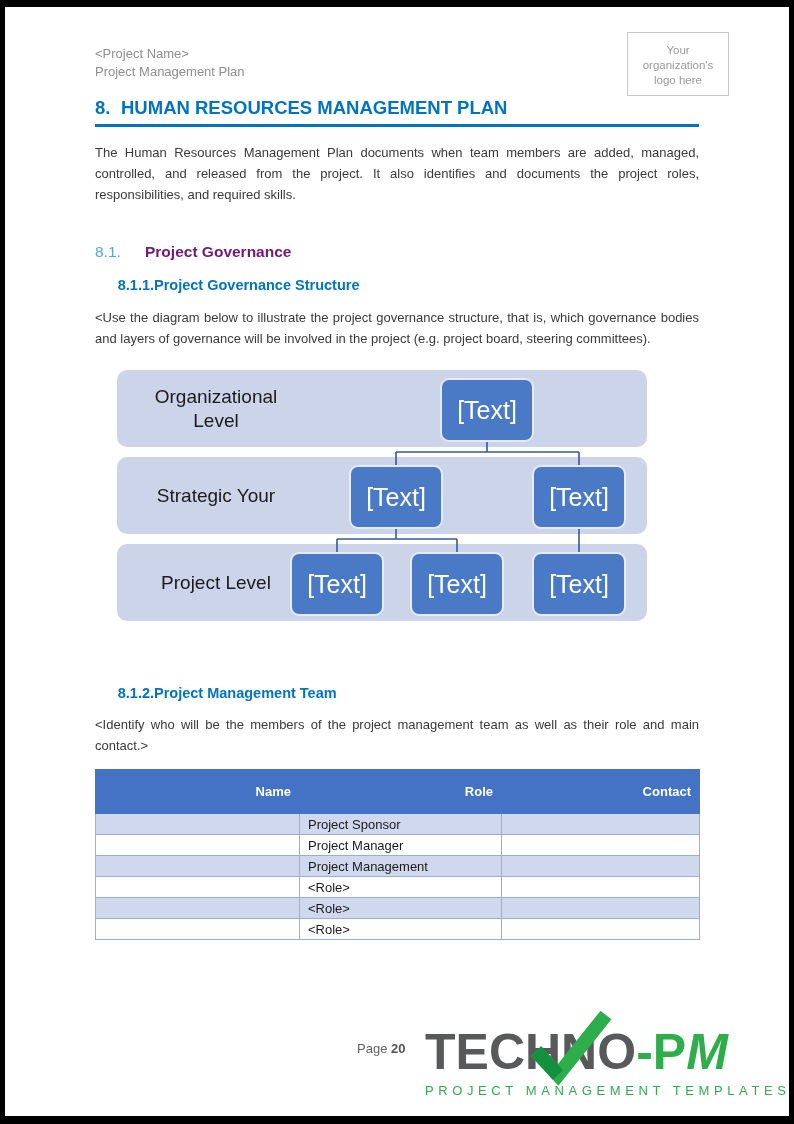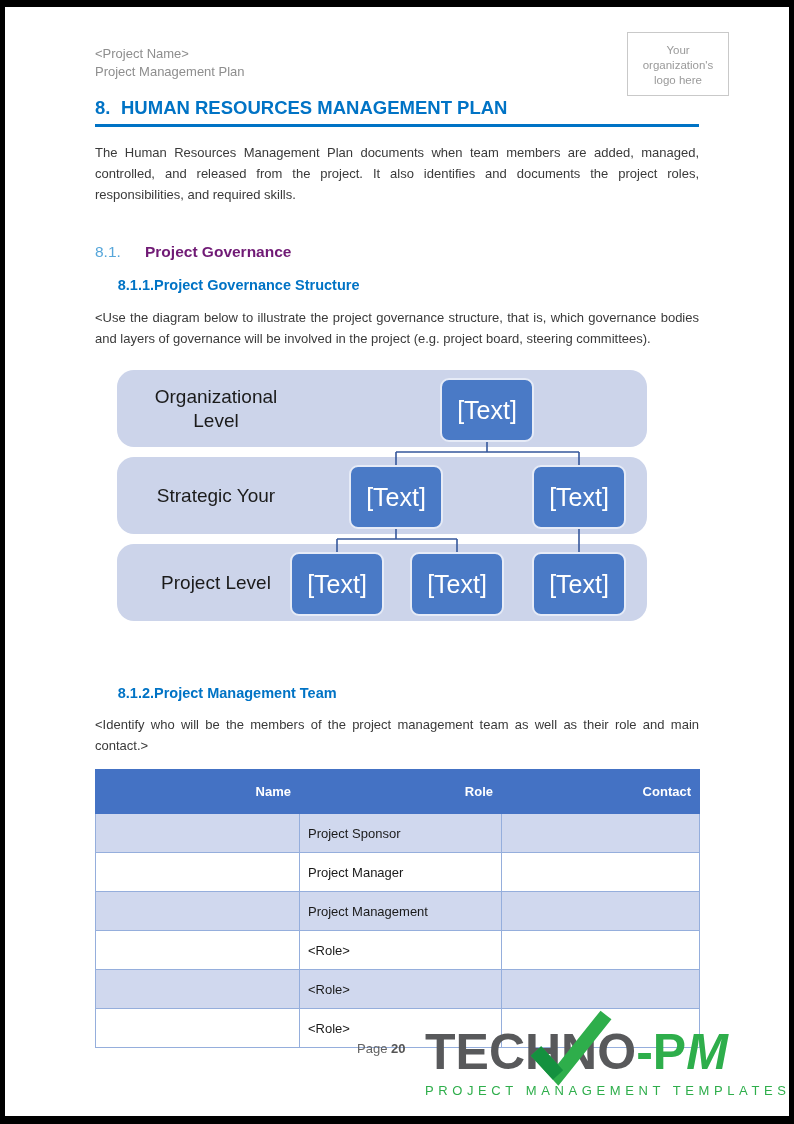--- a/index.html
+++ b/index.html
@@ -33,41 +33,41 @@
   .h2{margin:37px 0 0 0;font-size:15.5px;line-height:19px;display:flex;}
   .h2 .num{width:50px;flex:none;color:#56a6da;font-weight:normal;}
   .h2 .txt{font-weight:bold;color:#701a75;}
   .h3{margin:15px 0 0 9px;font-size:14.5px;line-height:18px;display:flex;font-weight:bold;color:#0073c5;text-align:right;}
   .h3 .num{width:50px;flex:none;}
   .h3-812{margin-top:63px;}
   .p-tight{margin-top:13px;}
   .p-812{margin-top:12px;}
   
   .diagram{position:relative;margin-top:21px;width:604px;height:251px;}
-  .band{position:absolute;left:22px;width:530px;height:77px;background:#ccd4ea;border-radius:17px;}
+  .band{position:absolute;left:22px;width:530px;height:77px;background:#ccd4ea;border-radius:10px;}
   .band-1{top:0;}
   .band-2{top:87px;}
   .band-3{top:174px;}
   .band-label{position:absolute;left:14px;top:0;width:170px;height:77px;
     display:flex;flex-direction:column;align-items:center;justify-content:center;
     font-size:19px;line-height:24px;color:#1b1b1b;text-align:center;}
   .connectors{position:absolute;left:0;top:0;}
   .node{
     position:absolute;width:94px;height:64px;background:#4a7ac6;
     border:2.5px solid #e6ebf7;border-radius:9px;box-sizing:border-box;
     display:flex;align-items:center;justify-content:center;
     color:#fff;font-size:25px;font-weight:400;
   }
   
   .team-table{margin-top:13px;border-collapse:collapse;width:604px;font-size:13px;color:#1a1a1a;table-layout:fixed;}
   .team-table th{
     background:#4472c4;color:#fff;font-weight:bold;text-align:right;
     padding:12px 8px;height:19px;border:1px solid #4472c4;
   }
-  .team-table td{border:1px solid #95aedc;padding:10px 8px;height:18px;}
+  .team-table td{border:1px solid #95aedc;padding:1px 8px;height:18px;}
   .team-table tr.banded td{background:#d0d8ee;}
   
   .footer-page{position:absolute;left:352px;top:1034px;font-size:13px;color:#636363;}
   .footer-page b{font-weight:bold;color:#555;}
   .brand{position:absolute;left:420px;top:1018px;width:360px;}
   .brand-main{position:relative;font-size:50px;line-height:54px;font-weight:bold;color:#58595b;white-space:nowrap;letter-spacing:0px;}
   .brand-main .green{color:#2eae4b;}
   .brand-main .m-ital{color:#2eae4b;font-style:italic;}
   .check-icon{position:absolute;left:103px;top:-16px;pointer-events:none;}
   .brand-tagline{margin-top:4px;font-size:13px;letter-spacing:4.6px;color:#2eae4b;white-space:nowrap;font-weight:500;}

